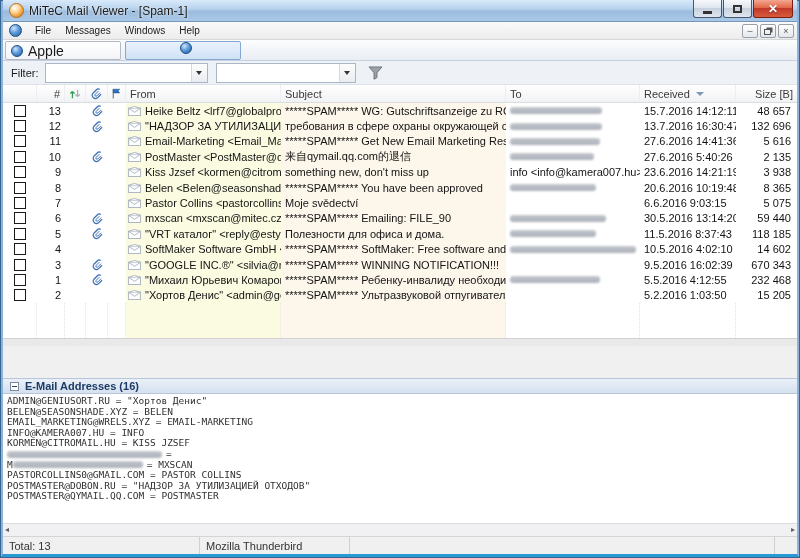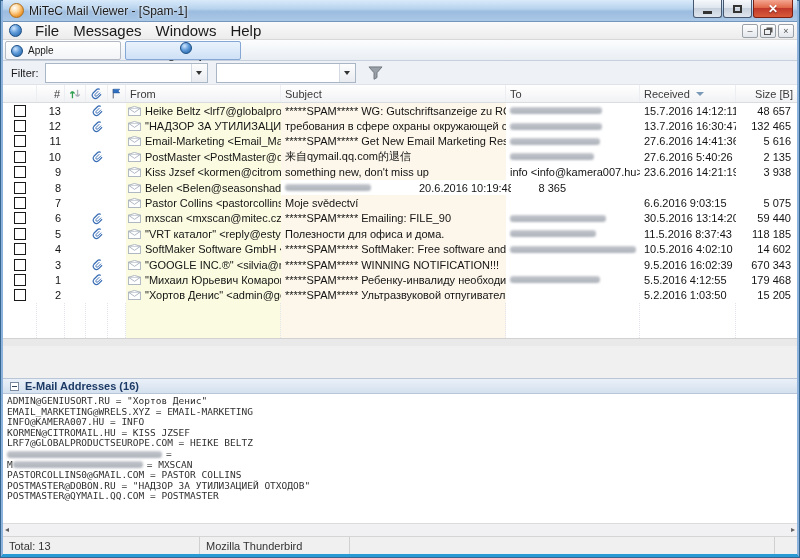--- a/index.html
+++ b/index.html
@@ -31,32 +31,32 @@
   .glyph-min { width:9px; height:3px; background:#333; margin-top:7px; }
   .glyph-max { width:9px; height:8px; border:2px solid #333; background:transparent; }
   .glyph-x { color:#fff; font-size:12px; font-weight:bold; line-height:1; text-shadow:0 1px 1px #7c1f13; }
   
   .menubar { height:18px; flex:0 0 18px; background:linear-gradient(#fafafa,#ececec);
     display:flex; align-items:center; padding-left:4px; position:relative;
     border-bottom:1px solid #d8d8d8; }
   .menu-appicon { width:13px; height:13px; border-radius:50%; margin:0 6px 0 2px;
     background:radial-gradient(circle at 35% 30%, #cfe6ff 0%, #5e9ad8 45%, #1d5c9e 100%);
     border:1px solid #1a4d85; }
-  .menu-item { font-size:15px; color:#1a1a1a; padding:1px 7px; cursor:default;text-align:right; }
+  .menu-item { font-size:10px; color:#1a1a1a; padding:1px 7px; cursor:default;text-align:right; }
   .mdibtns { position:absolute; right:3px; top:2px; display:flex; gap:2px; }
   .mdibtn { width:16px; height:14px; border:1px solid #9aa0a8; border-radius:2px;
     background:linear-gradient(#ffffff,#e3e7ec); display:flex; align-items:center; justify-content:center;
     font-size:9px; color:#555; line-height:1; }
   .mdirestore { width:7px; height:6px; border:1px solid #555; box-shadow:2px -2px 0 -0.5px #555; margin:2px 0 0 -1px; }
   
   .tabbar { height:21px; flex:0 0 21px; background:linear-gradient(#fcfdfe,#e9eef4);
     border-bottom:1px solid #c6d0dc; display:flex; align-items:flex-start; padding:1px 0 0 2px; gap:4px; }
   .tab { height:19px; width:116px; display:flex; align-items:center; padding-left:5px; gap:5px;
     border:1px solid #b3bac4; border-radius:2px; background:linear-gradient(#ffffff,#f2f4f7);
-    font-size:10px; color:#1a1a1a; }
+    font-size:14px; color:#1a1a1a; }
   .tab.active { border-color:#84a7d3; background:linear-gradient(#e9f2fc,#cfe1f6);flex-direction:column; }
   .tab-icon { width:12px; height:12px; border-radius:50%; flex:0 0 12px;
     background:radial-gradient(circle at 35% 30%, #cfe6ff 0%, #5e9ad8 45%, #1d5c9e 100%);
     border:1px solid #1a4d85; }
   
   .filterrow { height:24px; flex:0 0 24px; background:#eef1f6; display:flex; align-items:center;
     padding-left:8px; border-bottom:1px solid #dfe3e9; }
   .filter-label { font-size:11px; color:#1a1a1a; margin-right:6px; }
   .combo { height:20px; background:#fff; border:1px solid #a9b6c6; display:flex; align-items:center;
     justify-content:flex-end; }
@@ -271,21 +271,21 @@
                 <path d="M0.5 2.5 7 7l6.5-4.5" fill="none" stroke="#a7b0bd"></path>
               </svg>
             </div>
             <div style="overflow: hidden; white-space: nowrap;">"НАДЗОР ЗА УТИЛИЗАЦИЕЙ ОТ...</div>
           </div>
           <div class="cell c-subj">требования в сфере охраны окружающей среды</div>
           <div class="cell c-to">
             <div class="smudge" style="width: 92px;"></div>
           </div>
           <div class="cell c-recv">13.7.2016 16:30:47</div>
-          <div class="cell c-size">132 465</div>
+          <div class="cell c-size">132 696</div>
         </div>
         <div class="row">
           <div class="cell c-check">
             <div class="checkbox"></div>
           </div>
           <div class="cell c-num">11</div>
           <div class="cell c-sort"></div>
           <div class="cell c-clip"></div>
           <div class="cell c-flag"></div>
           <div class="cell c-from">
@@ -371,20 +371,21 @@
           <div class="cell c-from">
             <div style="flex: 0 0 auto;">
               <svg width="13" height="10" viewBox="0 0 14 11">
                 <rect x="0.5" y="2.5" width="13" height="8" fill="#fff" stroke="#a7b0bd"></rect>
                 <path d="M0.5 2.5 7 0.5l6.5 2" fill="#fff" stroke="#a7b0bd"></path>
                 <path d="M0.5 2.5 7 7l6.5-4.5" fill="none" stroke="#a7b0bd"></path>
               </svg>
             </div>
             <div style="overflow: hidden; white-space: nowrap;">Belen &lt;Belen@seasonshade.xyz&gt;</div>
           </div>
+          <div class="cell c-subj">*****SPAM***** You have been approved</div>
           <div class="cell c-to">
             <div class="smudge" style="width: 86px;"></div>
           </div>
           <div class="cell c-recv">20.6.2016 10:19:48</div>
           <div class="cell c-size">8 365</div>
         </div>
         <div class="row">
           <div class="cell c-check">
             <div class="checkbox"></div>
           </div>
@@ -549,21 +550,21 @@
                 <path d="M0.5 2.5 7 7l6.5-4.5" fill="none" stroke="#a7b0bd"></path>
               </svg>
             </div>
             <div style="overflow: hidden; white-space: nowrap;">"Михаил Юрьевич Комаров" &lt;r...</div>
           </div>
           <div class="cell c-subj">*****SPAM***** Ребенку-инвалиду необходима по...</div>
           <div class="cell c-to">
             <div class="smudge" style="width: 90px;"></div>
           </div>
           <div class="cell c-recv">5.5.2016 4:12:55</div>
-          <div class="cell c-size">179 468</div>
+          <div class="cell c-size">232 468</div>
         </div>
         <div class="row">
           <div class="cell c-check">
             <div class="checkbox"></div>
           </div>
           <div class="cell c-num">2</div>
           <div class="cell c-sort"></div>
           <div class="cell c-clip"></div>
           <div class="cell c-flag"></div>
           <div class="cell c-from">
@@ -597,24 +598,24 @@
   </div>
 
   <div class="splitter"></div>
 
   <div class="addr-header">
     <div class="collapse-box"></div>
     <div class="addr-title">E-Mail Addresses (16)</div>
   </div>
   <div class="addr-list" id="addr-list">
       <div class="addr-line">ADMIN@GENIUSORT.RU = "Хортов Денис"</div>
+      <div class="addr-line">BELEN@SEASONSHADE.XYZ = BELEN</div>
       <div class="addr-line">EMAIL_MARKETING@WRELS.XYZ = EMAIL-MARKETING</div>
       <div class="addr-line">INFO@KAMERA007.HU = INFO</div>
       <div class="addr-line">KORMEN@CITROMAIL.HU = KISS JZSEF</div>
-      <div class="addr-line">LRF7@GLOBALPRODUCTSEUROPE.COM = HEIKE BELTZ</div>
       <div class="addr-line">
         <div class="addr-redact" style="width: 155px;"></div>
         <span>=</span>
       </div>
       <div class="addr-line">
         <span>M</span>
         <div class="addr-redact" style="width: 130px;"></div>
         <span>= MXSCAN</span>
       </div>
       <div class="addr-line">PASTORCOLLINS0@GMAIL.COM = PASTOR COLLINS</div>

